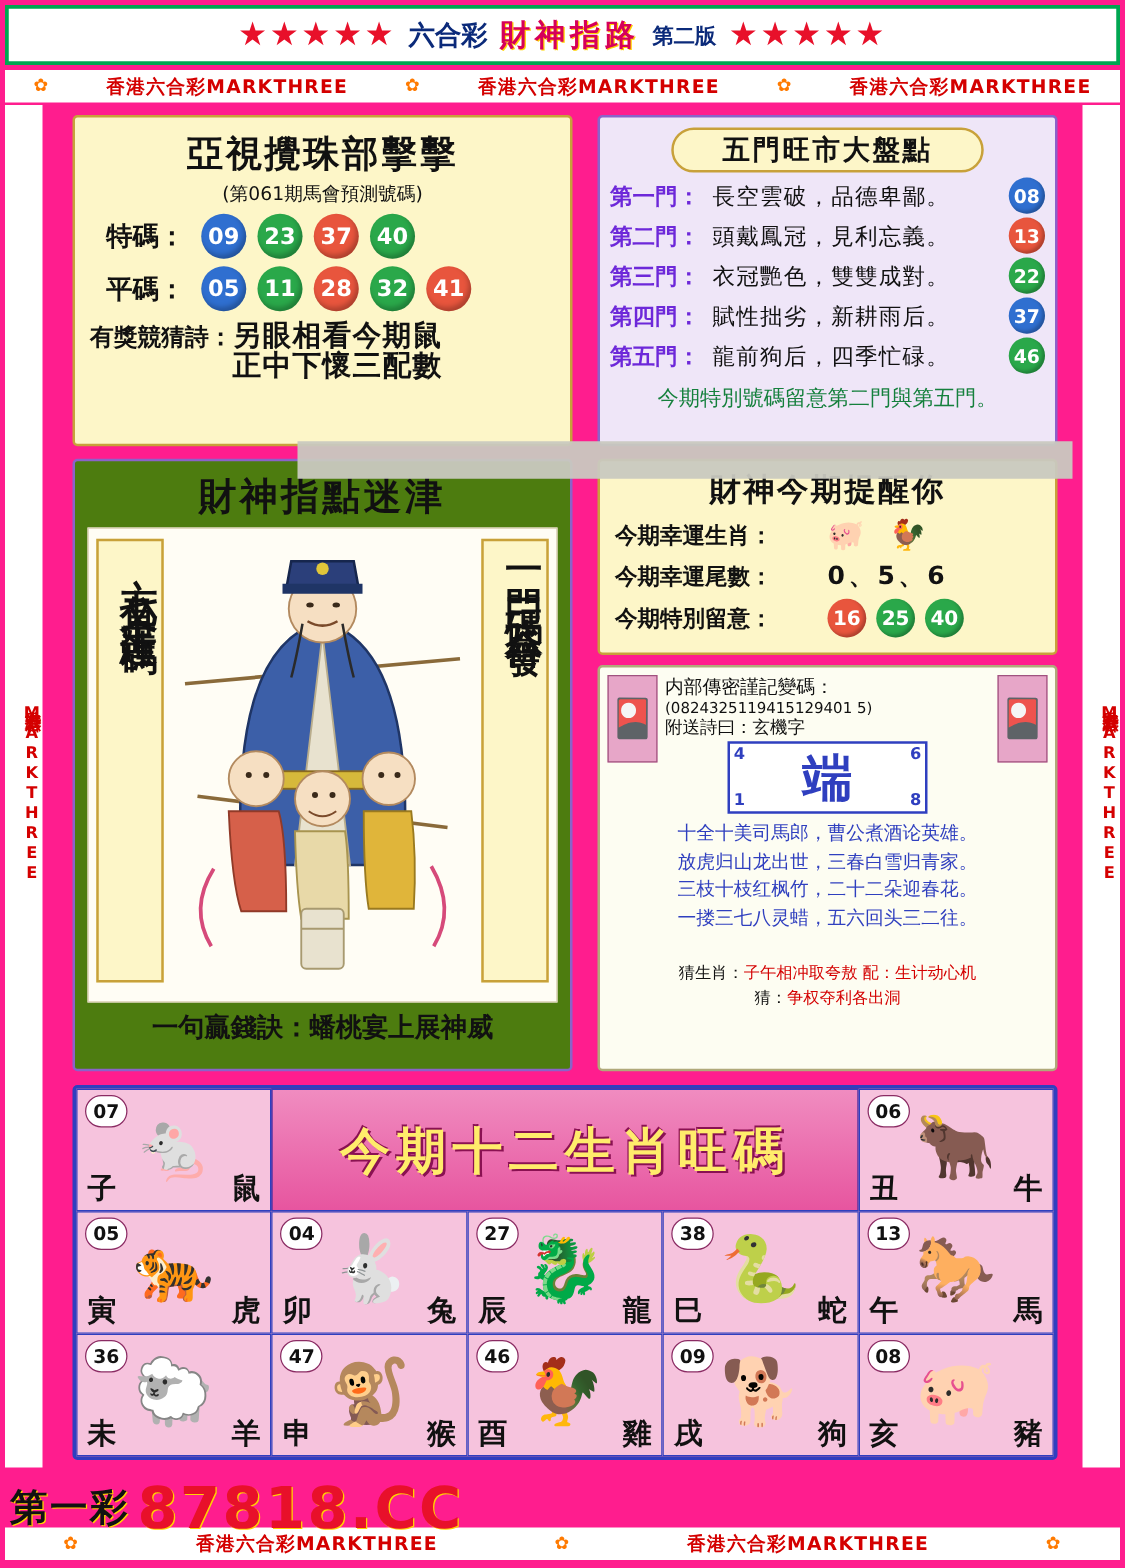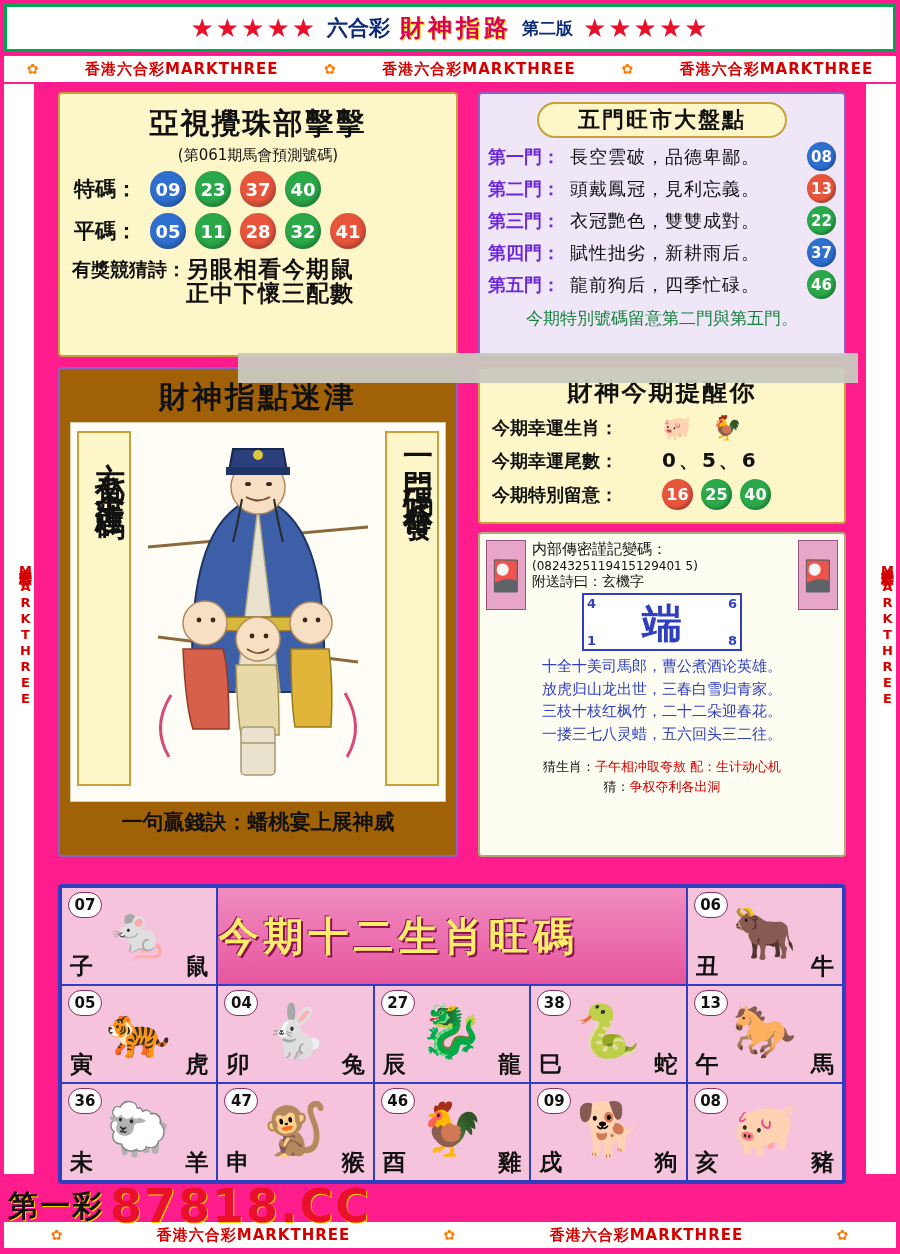--- a/index.html
+++ b/index.html
@@ -58,21 +58,21 @@
   
   #panelA {
     left:20px; top:6px; width:400px; height:265px;
     background:#fdf6c8; border:2px solid #c8a13a;
   }
   #panelA h2 {
     margin:10px 0 2px; text-align:center; font-size:29px; color:#111;
     font-weight:bold; letter-spacing:2px;
   }
   .sub-issue { text-align:center; font-size:15px; color:#111; margin-bottom:6px; }
-  .num-row { display:flex; align-items:center; padding:0 14px; margin:6px 0; }
+  .num-row { display:flex; align-items:center; padding:0 25px; margin:6px 0; }
   .num-row .lbl { font-size:21px; font-weight:bold; width:76px; color:#111; }
   .ball {
     width:36px; height:36px; border-radius:50%; color:#fff; font-weight:bold;
     font-size:18px; display:flex; align-items:center; justify-content:center;
     margin-right:9px; box-shadow:inset -2px -3px 4px rgba(0,0,0,.25);
   }
   .ball.blue { background:#2f6fd0; }
   .ball.green { background:#2aa84a; }
   .ball.red { background:#e8553d; }
   .poem { padding:2px 10px 0 12px; display:flex; }
@@ -96,21 +96,21 @@
   .gate-row .gb {
     width:29px; height:29px; border-radius:50%; color:#fff; font-size:15px;
     font-weight:bold; display:flex; align-items:center; justify-content:center;
     box-shadow:inset -2px -2px 3px rgba(0,0,0,.25);
   }
   .gate-note { text-align:center; font-size:17px; color:#15803d; margin-top:8px; }
 
   
   #panelC {
     left:20px; top:281px; width:400px; height:490px;
-    background:#a16207; border:2px solid #8a63c9;
+    background:#4d7c0f; border:2px solid #8a63c9;
   }
   #panelC h2 {
     margin:8px 0 4px; text-align:center; font-size:30px; font-weight:bold;
     color:#111; letter-spacing:3px;
   }
   .art-area {
     position:relative; margin:0 10px; height:380px; background:#fffdf5;
     border:1px solid #d9cdb0; overflow:hidden;
   }
   .vcol {
@@ -159,33 +159,33 @@
   .secret-poemlbl { padding:0 52px; font-size:14px; color:#111; }
   .bigchar-wrap {
     position:relative; margin:2px auto 2px; width:160px; height:58px;
     background:#fff; border:2px solid #2f3fbf;
   }
   .bigchar { font-size:40px; font-weight:bold; color:#2f3fbf; text-align:center; line-height:56px; }
   .corner { position:absolute; font-size:13px; color:#2f3fbf; font-weight:bold; }
   .corner.tl{left:3px;top:1px;} .corner.tr{right:3px;top:1px;}
   .corner.bl{left:3px;bottom:1px;} .corner.br{right:3px;bottom:1px;}
   .poem-lines { text-align:center; color:#2f3fbf; font-size:15px; line-height:1.5; margin-top:4px; }
-  .hint-lines { text-align:center; color:#d40000; font-size:13px; line-height:1.5; margin-top:12px; }
+  .hint-lines { text-align:center; color:#d40000; font-size:13px; line-height:1.5; margin-top:24px; }
   .hint-lines .k { color:#111; }
 
   
   #panelF {
     left:20px; top:782px; width:788px; height:300px;
-    background:#be185d; border:3px solid #2f3fbf;margin-top:16px;
+    background:#be185d; border:3px solid #2f3fbf;
   }
   .zgrid { display:grid; grid-template-columns:repeat(5,1fr); grid-template-rows:repeat(3,1fr); width:100%; height:100%; }
   .zcell { position:relative; border:1px solid #2f3fbf; background:#f6c3dd; overflow:hidden; }
   .zcell.title-cell {
     grid-column:2 / span 3; background:linear-gradient(180deg,#f08cc0,#e7559f);
-    display:flex; align-items:center; justify-content:flex-start;
+    display:flex; align-items:center; justify-content:center;
   }
   .zcell .num {
     position:absolute; left:6px; top:4px; width:34px; height:26px; border-radius:13px;
     background:#fff; border:1px solid #8a2b63; color:#111; font-size:15px; font-weight:bold;
     display:flex; align-items:center; justify-content:center;
   }
   .zcell .zname-l { position:absolute; left:8px; bottom:2px; font-size:23px; font-weight:bold; color:#111; }
   .zcell .zname-r { position:absolute; right:8px; bottom:2px; font-size:23px; font-weight:bold; color:#111; }
   .zcell .animal { position:absolute; left:0; right:0; top:14px; bottom:20px;
      display:flex; align-items:center; justify-content:center; font-size:52px; }

